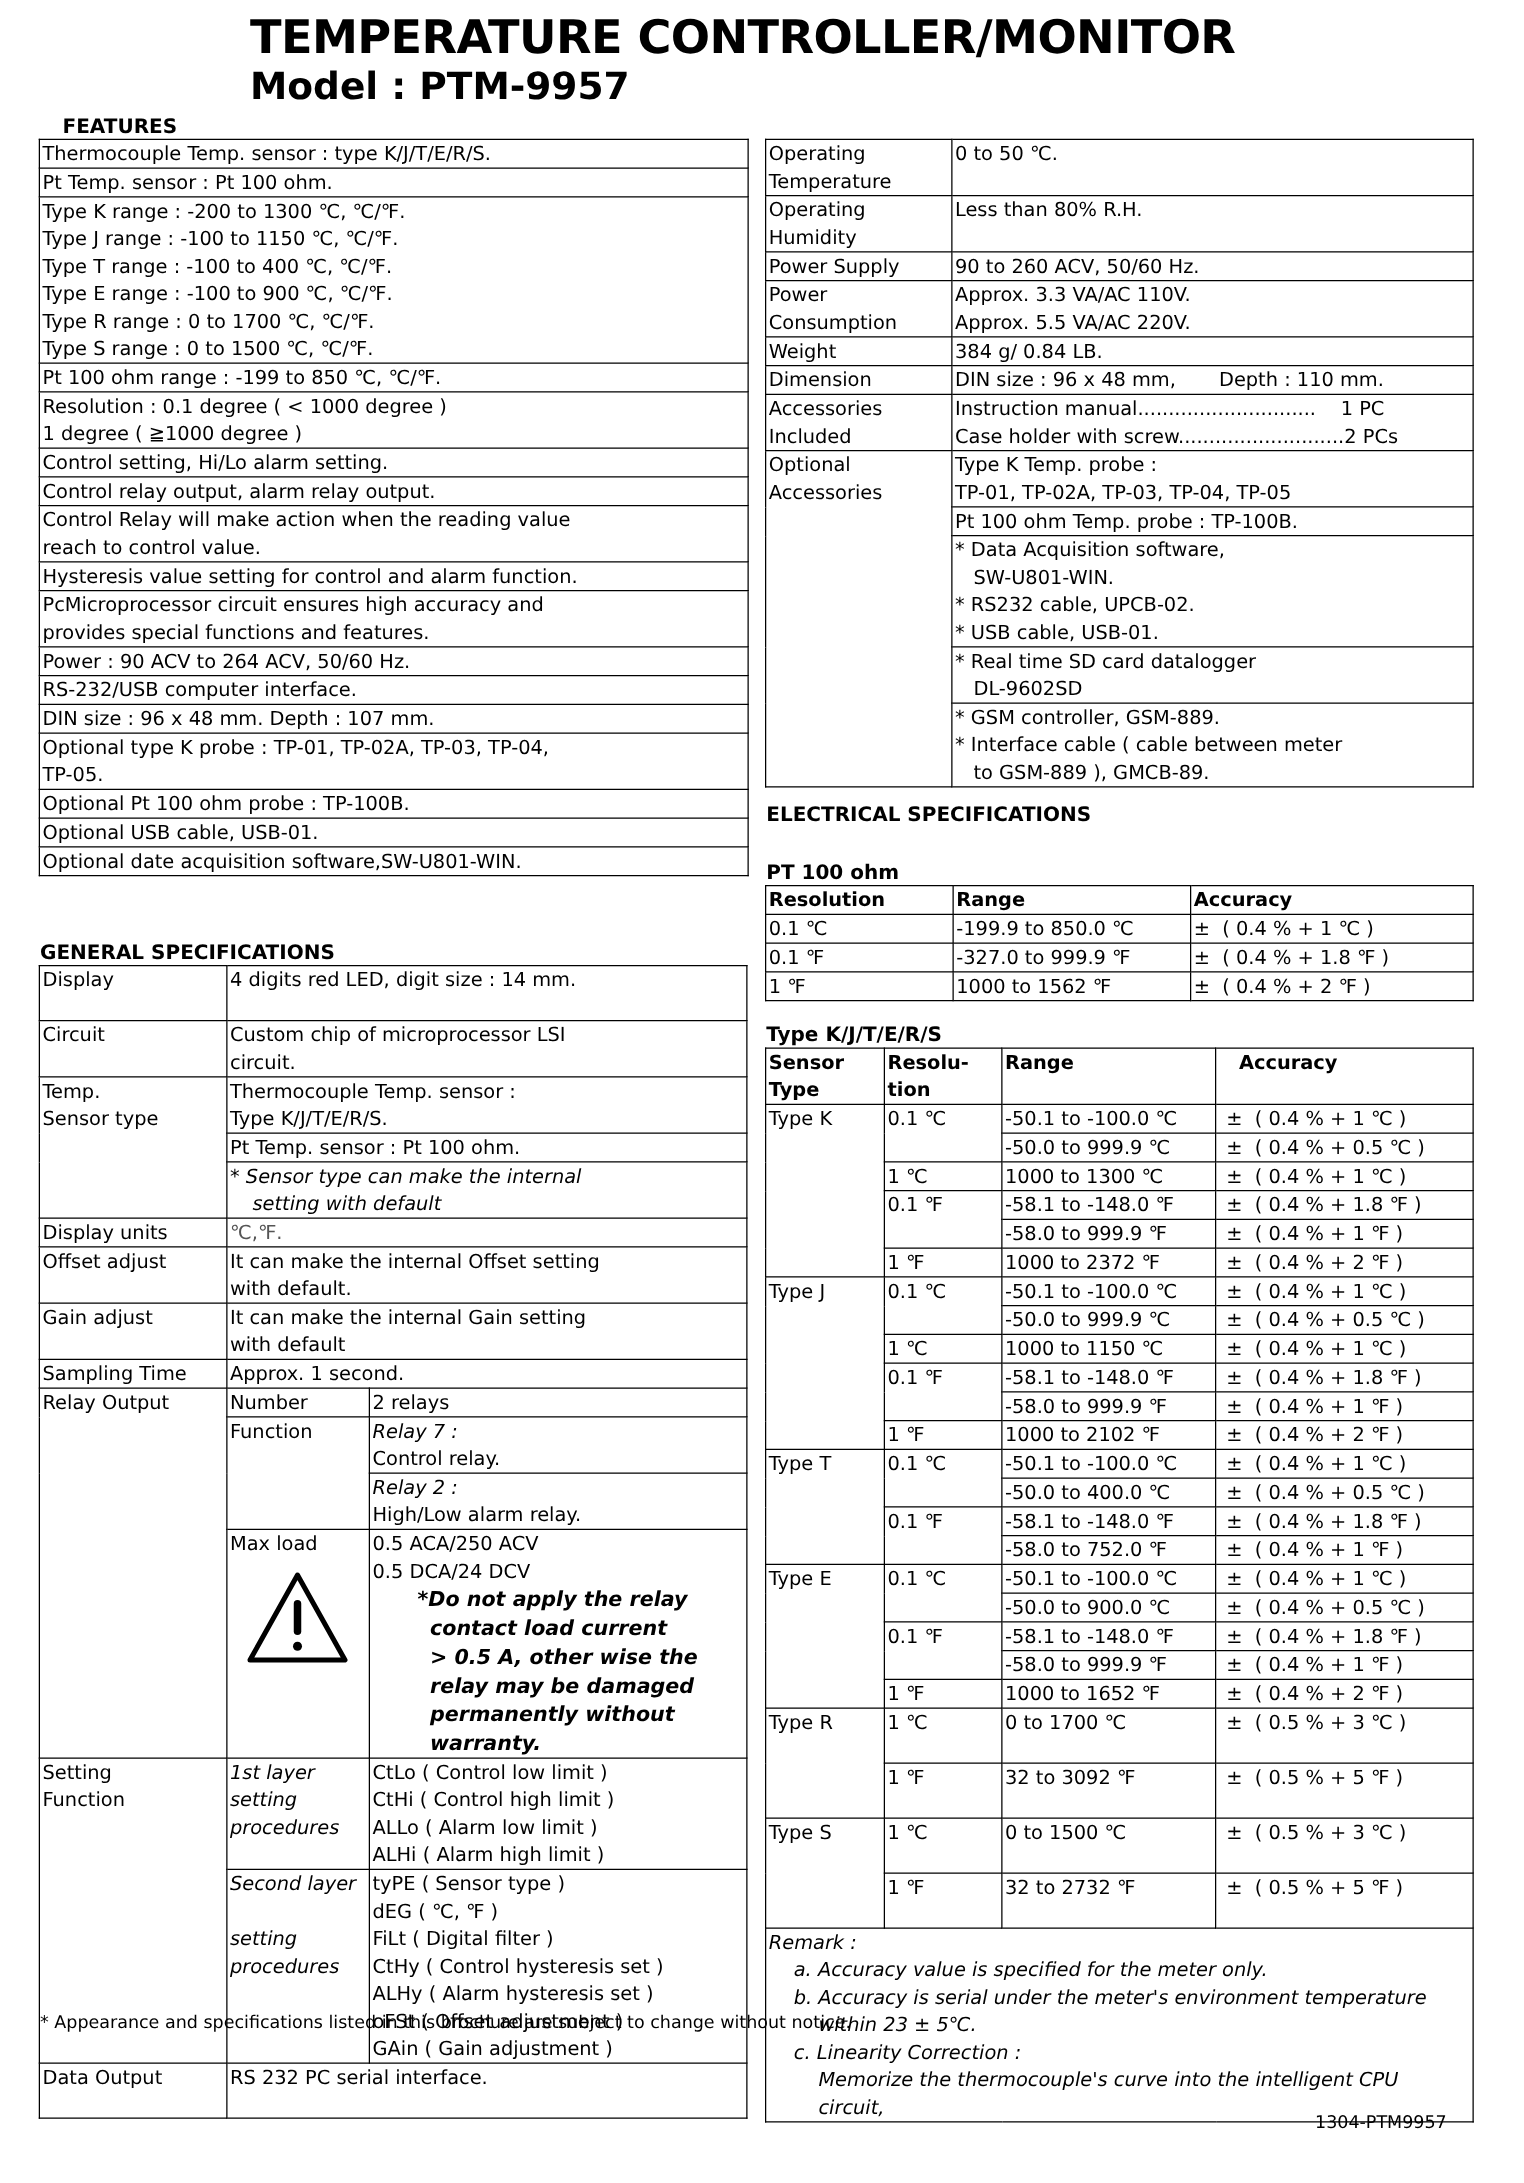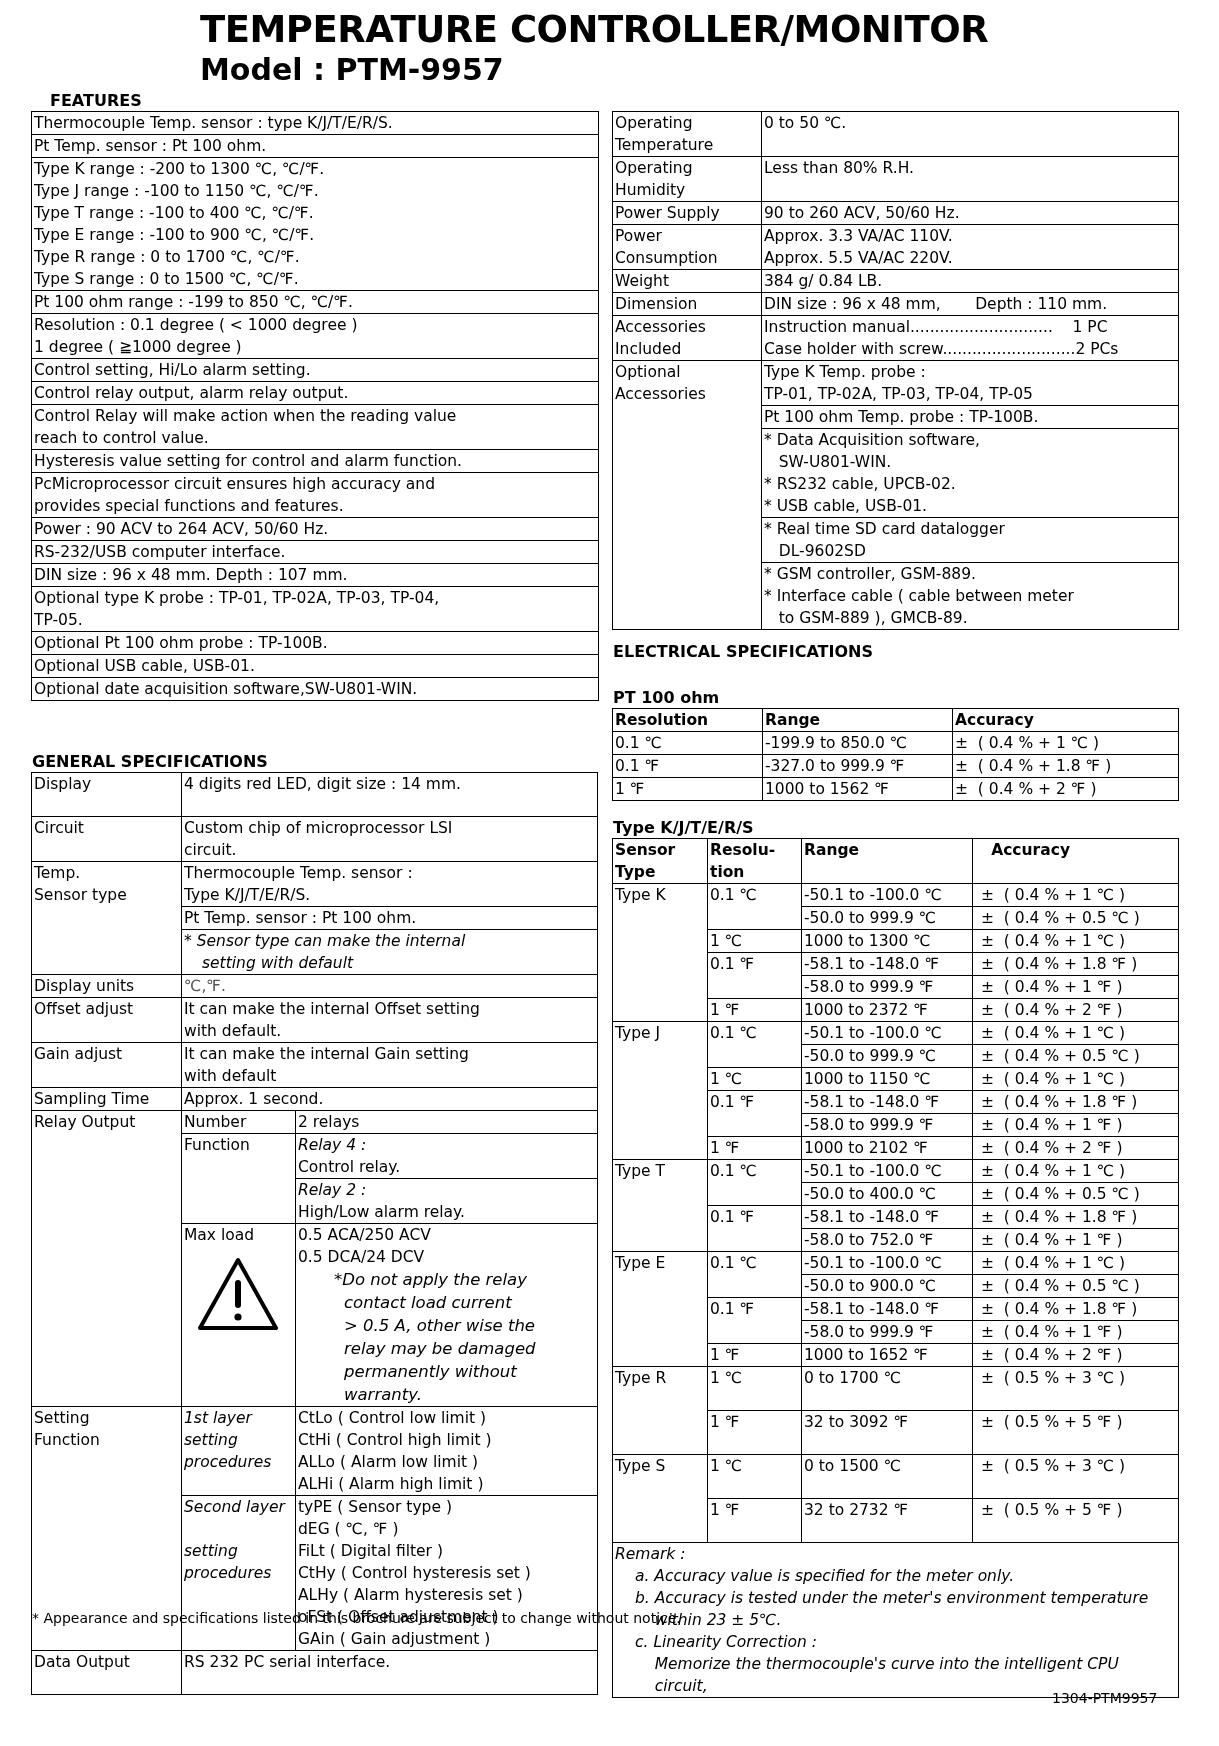--- a/index.html
+++ b/index.html
@@ -7,21 +7,21 @@
        font-family:"DejaVu Sans","Liberation Sans",sans-serif;color:#000;font-size:15px;}
   .abs{position:absolute;}
   .title{left:200px;top:8px;font-size:37px;font-weight:bold;letter-spacing:-0.5px;white-space:nowrap;}
   .model{left:200px;top:52px;font-size:30px;font-weight:bold;white-space:nowrap;}
   .sec{font-weight:bold;font-size:16px;white-space:nowrap;}
   table{border-collapse:collapse;table-layout:fixed;}
   td,th{border:1px solid #000;vertical-align:top;padding:0 2px;line-height:22px;font-size:15.5px;text-align:left;font-weight:normal;white-space:nowrap;overflow:hidden;}
   th{font-weight:bold;}
   .ind{padding-left:18px;}
   .it{font-style:italic;}
-  .bi{font-style:italic;font-weight:normal;font-size:16.5px;line-height:23px;}
+  .bi{font-style:italic;font-weight:bold;font-size:16.5px;line-height:23px;}
   .feat td{padding-left:2px;}
   .gray{color:#555;}
   .warn{display:block;margin:10px 0 0 12px;}
   .footer{font-size:14px;white-space:nowrap;}
   .rem{font-style:italic;}
   .rem div{line-height:22px;}
 </style>
 </head>
 <body>
 
@@ -189,21 +189,21 @@
       <td colspan="2">Approx. 1 second.</td>
     </tr>
     <tr>
       <td rowspan="4">Relay Output</td>
       <td>Number</td>
       <td>2 relays</td>
     </tr>
     <tr>
       <td rowspan="2">Function</td>
       <td>
-          <div class="it">Relay 4 :</div>
+          <div class="it">Relay 7 :</div>
           <div>Control relay.</div>
         </td>
     </tr>
     <tr>
       <td>
           <div class="it">Relay 2 :</div>
           <div>High/Low alarm relay.</div>
         </td>
     </tr>
     <tr>
@@ -561,21 +561,21 @@
         <td rowspan="1">1 ℉</td>
         <td>32 to 2732 ℉</td>
         <td style="white-space:pre;padding-left:8px">±  ( 0.5 % + 5 ℉ )</td>
       </tr>
     </tbody>
   <tbody>
     <tr>
       <td colspan="4" class="rem" id="remark-cell">
           <div>Remark :</div>
           <div style="white-space:pre;padding-left:20px">a. Accuracy value is specified for the meter only.</div>
-          <div style="white-space:pre;padding-left:20px">b. Accuracy is tested under the meter's environment temperature</div>
+          <div style="white-space:pre;padding-left:20px">b. Accuracy is serial under the meter's environment temperature</div>
           <div style="white-space:pre;padding-left:20px">    within 23 ± 5℃.</div>
           <div style="white-space:pre;padding-left:20px">c. Linearity Correction :</div>
           <div style="white-space:pre;padding-left:20px">    Memorize the thermocouple's curve into the intelligent CPU</div>
           <div style="white-space:pre;padding-left:20px">    circuit,</div>
         </td>
     </tr>
   </tbody>
 </table>
 
 <div class="abs footer" style="left:32px;top:1610px;">* Appearance and specifications listed in this brochure are subject to change without notice.</div>

